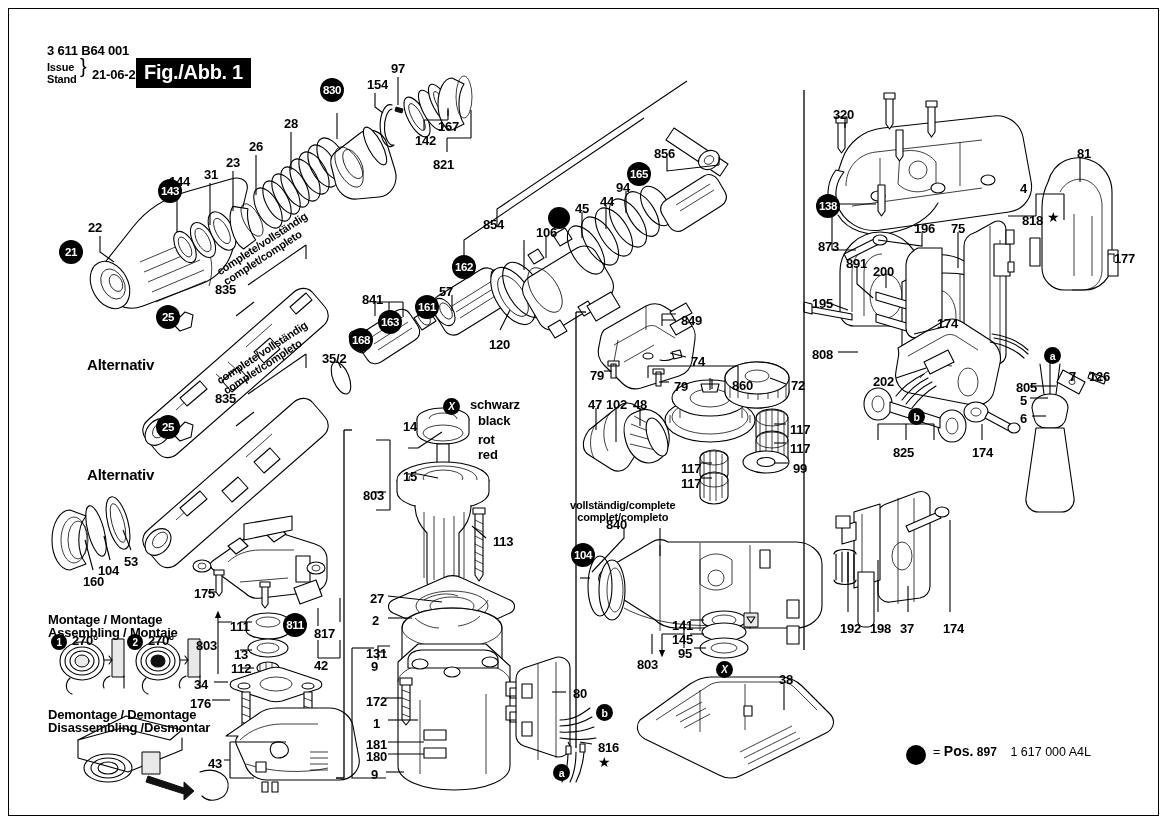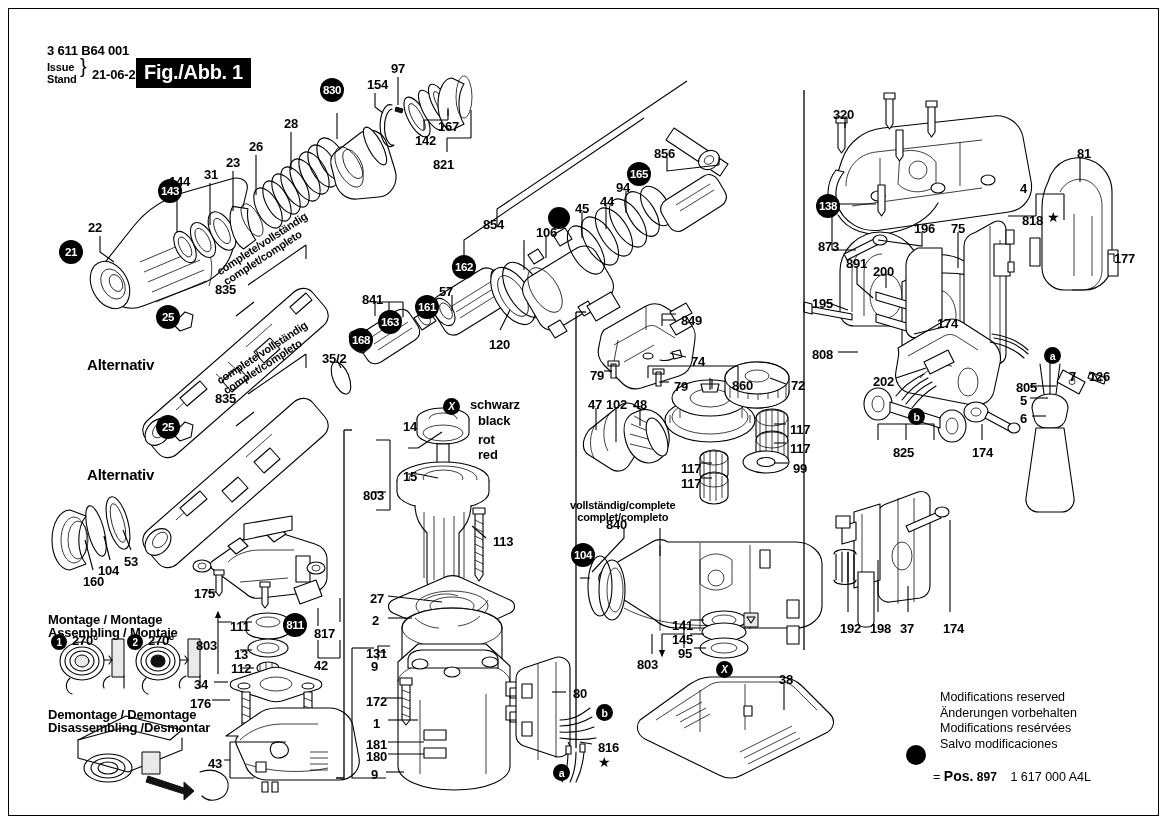--- a/index.html
+++ b/index.html
@@ -799,28 +799,22 @@
   <div class="ball" style="left:571px;top:543px;">104</div>
   <div class="ball" style="left:283px;top:613px;">811</div>
   <div class="ball dot" style="left:548px;top:207px;"></div>
   <div class="ball x" style="left:443px;top:398px;">X</div>
   <div class="ball x" style="left:716px;top:661px;">X</div>
   <div class="ball ab" style="left:596px;top:704px;">b</div>
   <div class="ball ab" style="left:553px;top:764px;">a</div>
   <div class="ball ab" style="left:1044px;top:347px;">a</div>
   <div class="ball ab" style="left:908px;top:408px;">b</div>
 
-  <div class="note" style="left:940px;top:690px;">
-    <span>Modifications reserved</span><br>
-    <span>Änderungen vorbehalten</span><br>
-    <span>Modifications resérvées</span><br>
-    <span>Salvo modificaciones</span>
-  </div>
   <div class="ball dot" style="left:906px;top:745px;width:20px;height:20px;"></div>
-  <div class="note" style="left:933px;top:768px;">
+  <div class="note" style="left:933px;top:743px;">
     <span>=</span>
     <b style="font-size:14px;">Pos.</b>
     <b style="font-size:12px;">897</b>
     <span style="padding-left:10px;">1 617 000 A4L</span>
   </div>
 
   <div class="lbl" style="left:1047px;top:210px;font-size:14px;">★</div>
 
   <div class="lbl" style="left:598px;top:755px;font-size:14px;">★</div>
 

